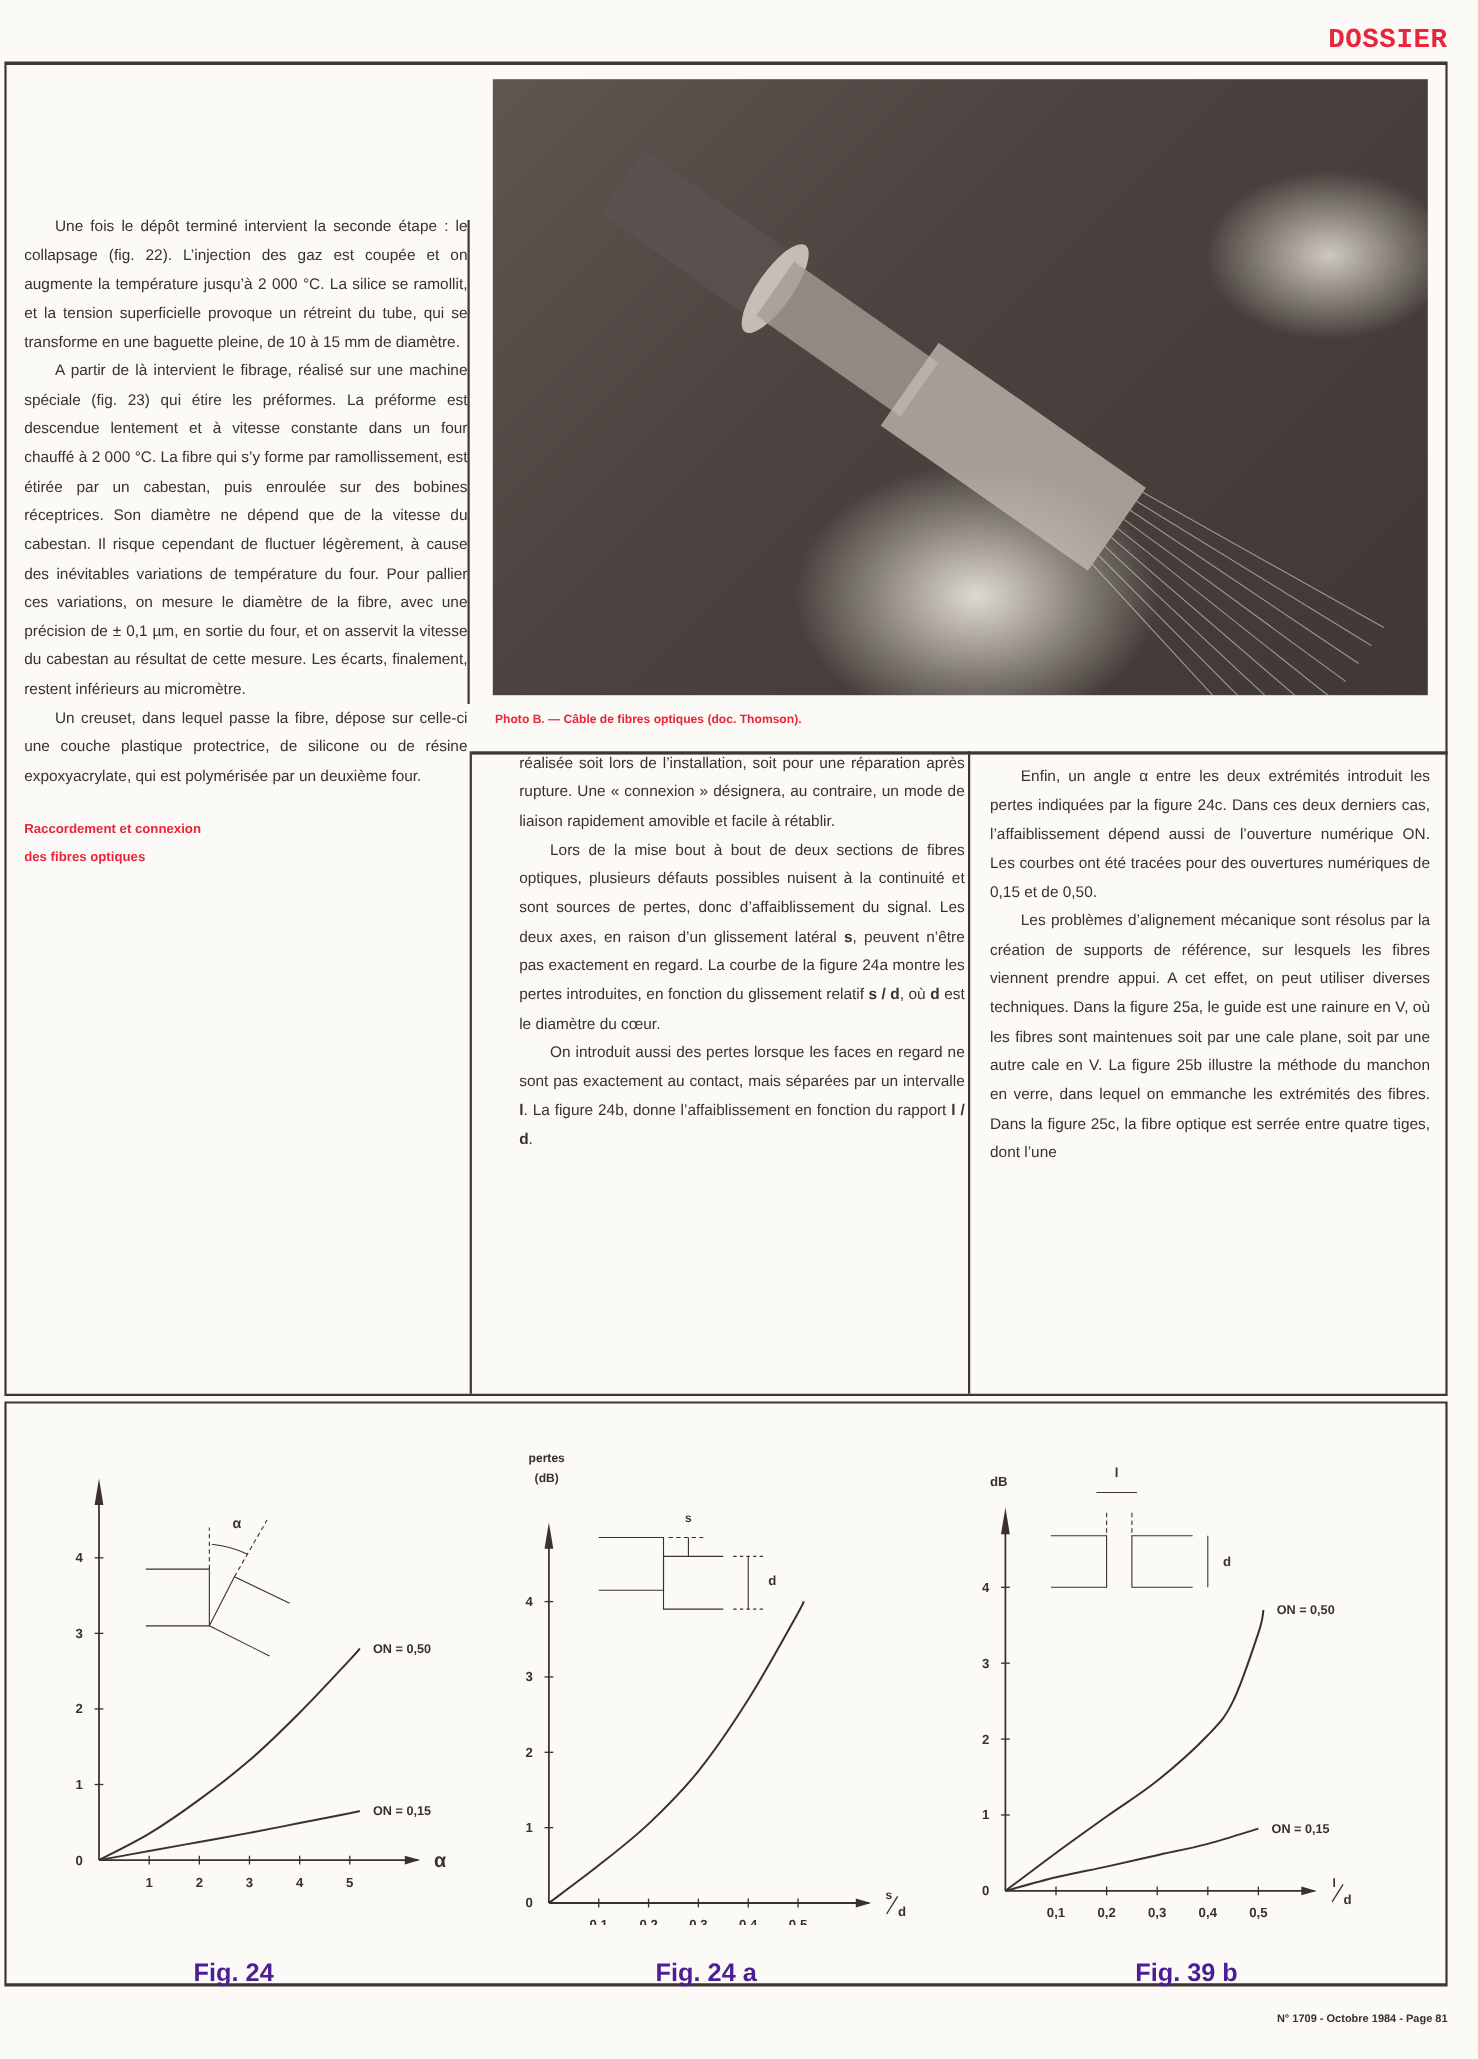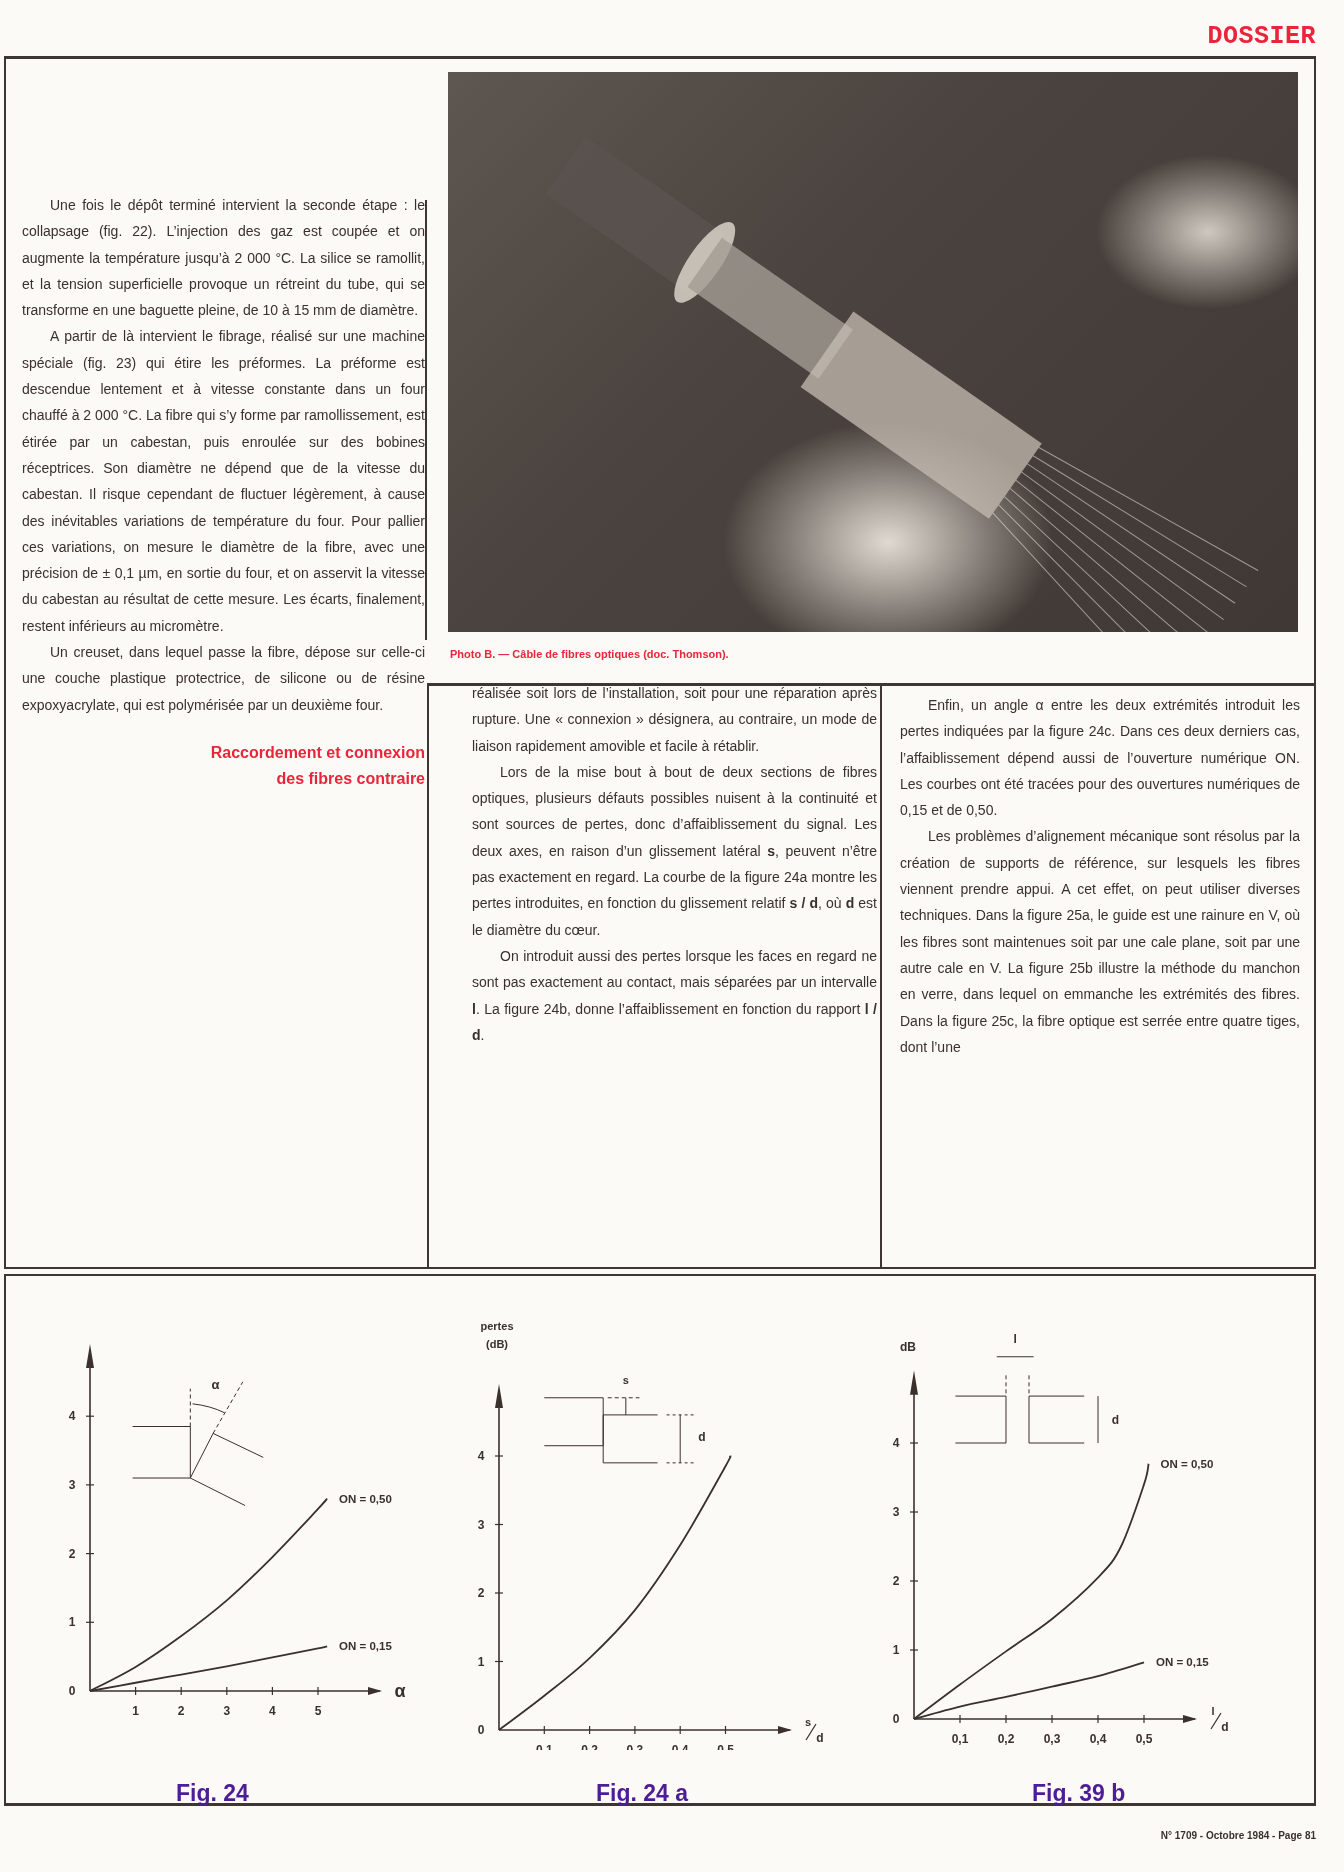--- a/index.html
+++ b/index.html
@@ -29,23 +29,22 @@
   }
   .col1-rule {
     position: absolute; left: 425px; top: 200px; width: 2px; height: 440px; background: #3e3632;
   }
   .p {
     font-size: 14px; line-height: 26.3px; text-align: justify; margin: 0;
     text-indent: 28px; hyphens: none;
   }
   .p.noindent { text-indent: 0; }
   .heading {
-    color: #e8253a; font-weight: bold; font-size: 16px; line-height: 26px;
+    color: #e8253a; font-weight: bold; font-size: 12px; line-height: 26px;
     margin: 22px 0 20px 0;
-    text-align: right;
   }
   .photo-wrap {
     position: absolute; left: 448px; top: 72px; width: 850px; height: 560px;
     background: radial-gradient(ellipse 160px 110px at 760px 160px, rgba(230,225,215,0.85), rgba(0,0,0,0) 70%),
                 radial-gradient(ellipse 220px 160px at 440px 470px, rgba(240,235,225,0.9), rgba(0,0,0,0) 75%),
                 linear-gradient(135deg, #5e5650 0%, #4b433f 40%, #3f3834 100%);
     overflow: hidden;
   }
   .photo-wrap svg { position: absolute; left: 0; top: 0; }
   .photo-caption {
@@ -108,21 +107,21 @@
 </div>
 <div class="photo-caption">Photo B. — Câble de fibres optiques (doc. Thomson).</div>
 
 <div class="col1-rule"></div>
 <div class="col1">
   <p class="p">Une fois le dépôt terminé intervient la seconde étape : le collapsage (fig. 22). L’injection des gaz est coupée et on augmente la température jusqu’à 2 000 °C. La silice se ramollit, et la tension superficielle provoque un rétreint du tube, qui se transforme en une baguette pleine, de 10 à 15 mm de diamètre.</p>
   <p class="p">A partir de là intervient le fibrage, réalisé sur une machine spéciale (fig. 23) qui étire les préformes. La préforme est descendue lentement et à vitesse constante dans un four chauffé à 2 000 °C. La fibre qui s’y forme par ramollissement, est étirée par un cabestan, puis enroulée sur des bobines réceptrices. Son diamètre ne dépend que de la vitesse du cabestan. Il risque cependant de fluctuer légèrement, à cause des inévitables variations de température du four. Pour pallier ces variations, on mesure le diamètre de la fibre, avec une précision de ± 0,1 µm, en sortie du four, et on asservit la vitesse du cabestan au résultat de cette mesure. Les écarts, finalement, restent inférieurs au micromètre.</p>
   <p class="p">Un creuset, dans lequel passe la fibre, dépose sur celle-ci une couche plastique protectrice, de silicone ou de résine expoxyacrylate, qui est polymérisée par un deuxième four.</p>
   <div class="heading">
     <div>Raccordement et connexion</div>
-    <div>des fibres contraire</div>
+    <div>des fibres optiques</div>
   </div>
 </div>
 
 <div class="mid-rule-h"></div>
 <div class="col-rule-left"></div>
 <div class="col-rule-right"></div>
 
 <div class="col2">
   <p class="p noindent">réalisée soit lors de l’installation, soit pour une réparation après rupture. Une « connexion » désignera, au contraire, un mode de liaison rapidement amovible et facile à rétablir.</p>
   <p class="p"><span>Lors de la mise bout à bout de deux sections de fibres optiques, plusieurs défauts possibles nuisent à la continuité et sont sources de pertes, donc d’affaiblissement du signal. Les deux axes, en raison d’un glissement latéral </span><b class="bold">s</b><span>, peuvent n’être pas exactement en regard. La courbe de la figure 24a montre les pertes introduites, en fonction du glissement relatif </span><b class="bold">s / d</b><span>, où </span><b class="bold">d</b><span> est le diamètre du cœur.</span></p>

